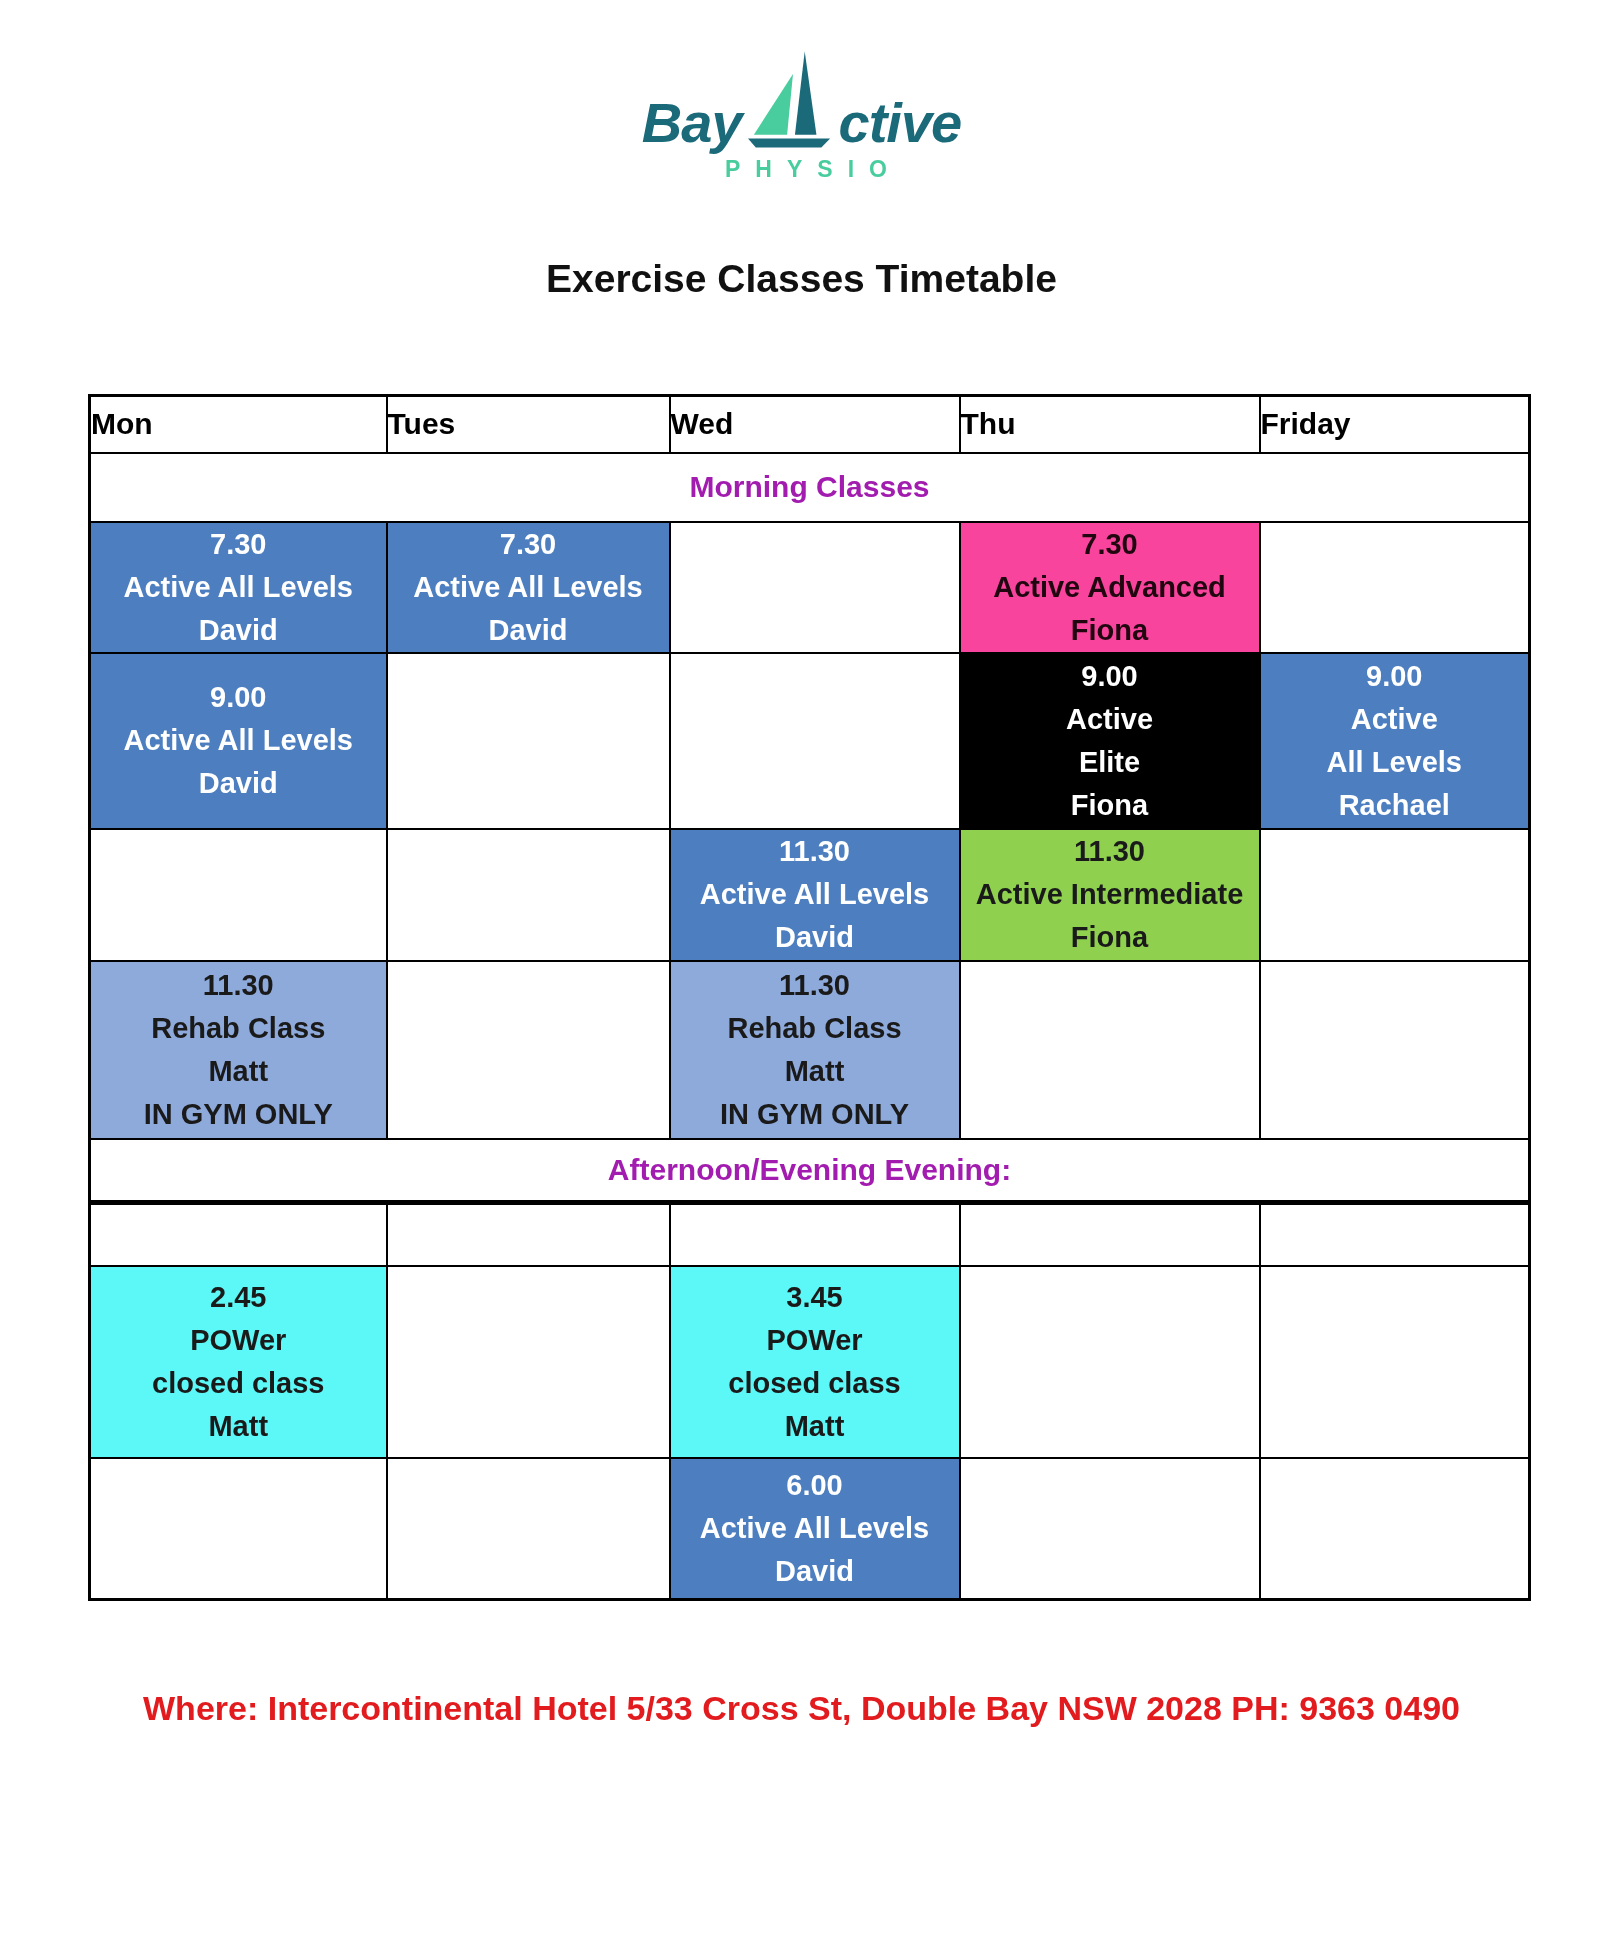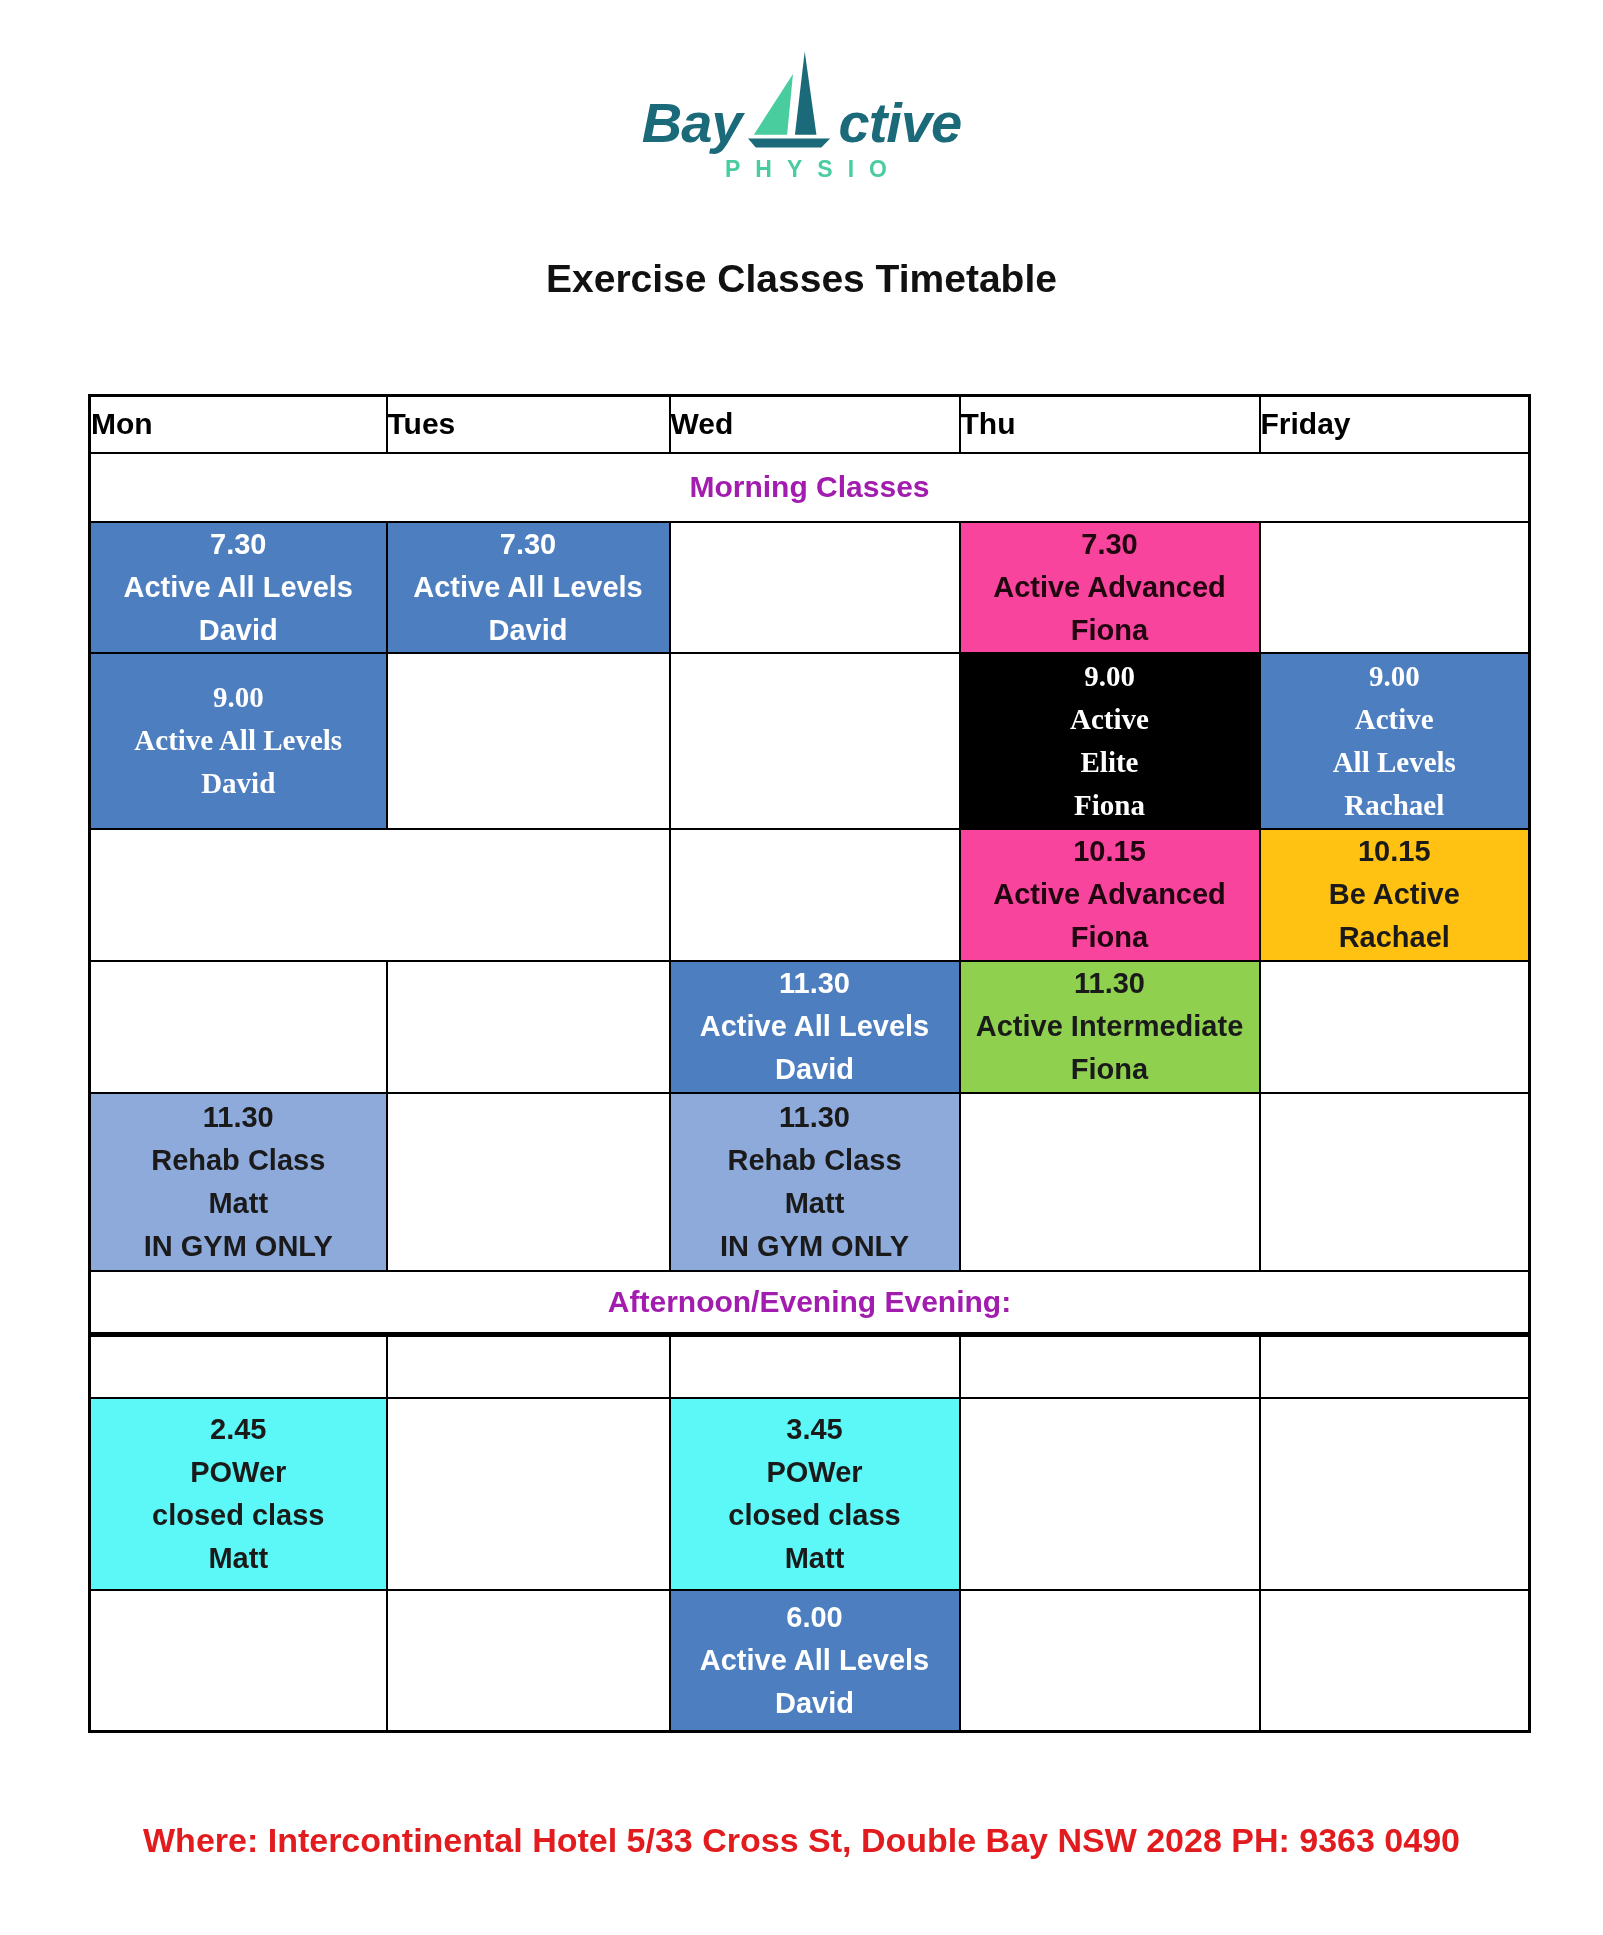--- a/index.html
+++ b/index.html
@@ -40,21 +40,21 @@
     border:3px solid #000;
   }
   table.timetable th, table.timetable td{
     border:2px solid #000;
     padding:0;
     overflow:hidden;
   }
   tr.r-days{height:57px;}
   tr.r-morning{height:69px;}
   tr.r1{height:130px;}
-  tr.r2{height:176px;font-family:Liberation Serif, serif;}
+  tr.r2{height:176px;}
   tr.r3{height:132px;}
   tr.r4{height:132px;}
   tr.r5{height:178px;}
   tr.r-aft{height:64px;}
   tr.r6{height:63px;}
   tr.r7{height:192px;}
   tr.r8{height:142px;}
 
   th.day{
     font-size:30px;font-weight:700;text-align:left;
@@ -152,30 +152,20 @@
       <td class="cls c-black">9.00
 Active
 Elite
 Fiona</td>
       <td class="cls c-blue">9.00
 Active
 All Levels
 Rachael</td>
     </tr>
 
-    <tr class="r3">
-      <td class="empty" colspan="2"></td>
-      <td class="empty"></td>
-      <td class="cls c-pink">10.15
-Active Advanced
-Fiona</td>
-      <td class="cls c-orange">10.15
-Be Active
-Rachael</td>
-    </tr>
 
     <tr class="r4">
       <td class="empty"></td>
       <td class="empty"></td>
       <td class="cls c-blue">11.30
 Active All Levels
 David</td>
       <td class="cls c-green">11.30
 Active Intermediate
 Fiona</td>

